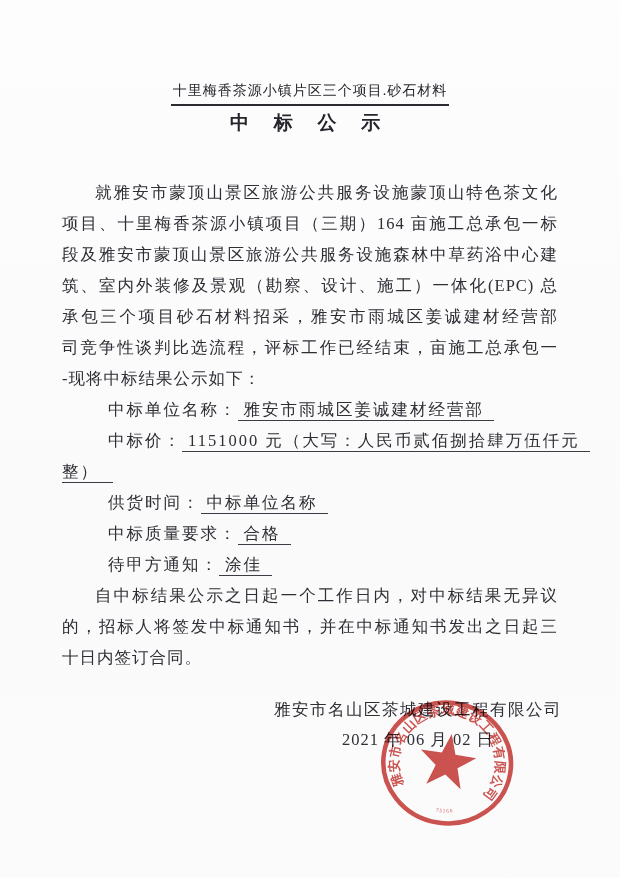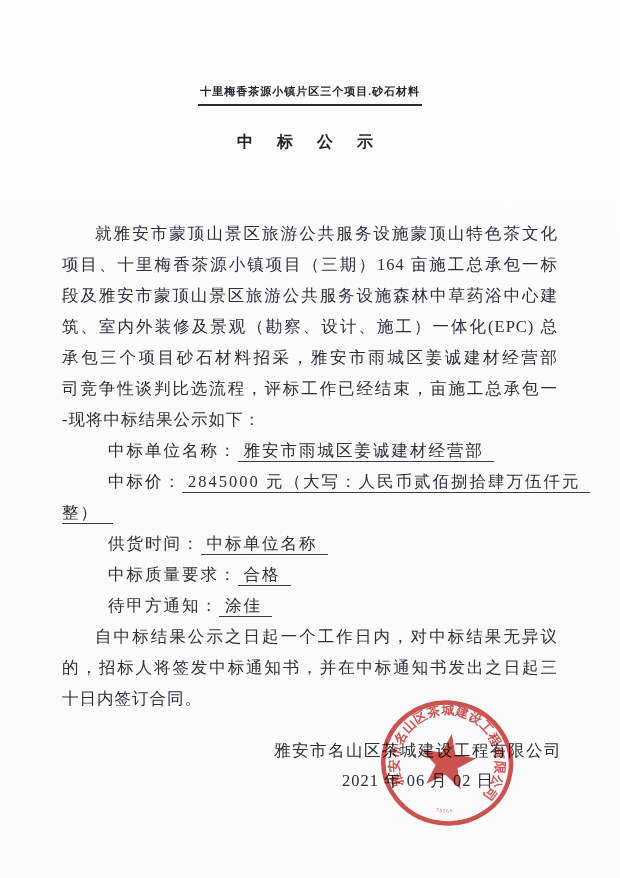--- a/index.html
+++ b/index.html
@@ -10,34 +10,34 @@
     font-family:"Liberation Serif","DejaVu Serif",serif;
     color:#2e2e35;
     overflow:hidden;
     box-sizing:border-box;
     padding:80px 62px 0 62px;
   }
   
   .title-wrap{text-align:center;}
   .title-subject{
     display:inline-block;
-    font-size:11px;font-weight:bold;letter-spacing:1px;
+    font-size:14px;font-weight:normal;letter-spacing:1px;
     color:#24242b;
     border-bottom:2px solid #2b2b32;
     padding:0 2px 2px 2px;
     line-height:22px;
   }
   .title-heading{
-    margin-top:20px;
-    font-size:16px;font-weight:bold;letter-spacing:10px;
+    margin-top:1px;
+    font-size:19px;font-weight:bold;letter-spacing:10px;
     color:#24242b;line-height:32px;
   }
   
   .body{
-    margin-top:60px;
+    margin-top:38px;
     font-size:16.5px;
     letter-spacing:1px;
   }
   .line{
     height:31px;line-height:31px;
     white-space:nowrap;
   }
   .jline{
     height:31px;line-height:31px;
     text-align:justify;
@@ -108,21 +108,21 @@
       <div class="jline">承包三个项目砂石材料招采，雅安市雨城区姜诚建材经营部</div>
       <div class="jline">司竞争性谈判比选流程，评标工作已经结束，亩施工总承包一标，</div>
       <div class="line">-现将中标结果公示如下：</div>
     </div>
 
     <div>
       <div class="field">
         <span class="flabel">中标单位名称：</span><span class="fvalue">雅安市雨城区姜诚建材经营部</span>
       </div>
       <div class="field">
-        <span class="flabel">中标价：</span><span class="fvalue">2845000 元（大写：人民币贰佰捌拾肆万伍仟元</span>
+        <span class="flabel">中标价：</span><span class="fvalue">1151000 元（大写：人民币贰佰捌拾肆万伍仟元</span>
       </div>
       <div class="wrapline">
         <span class="fvalue">整）</span>
       </div>
       <div class="field">
         <span class="flabel">供货时间：</span><span class="fvalue">中标单位名称</span>
       </div>
       <div class="field">
         <span class="flabel">中标质量要求：</span><span class="fvalue">合格</span>
       </div>

